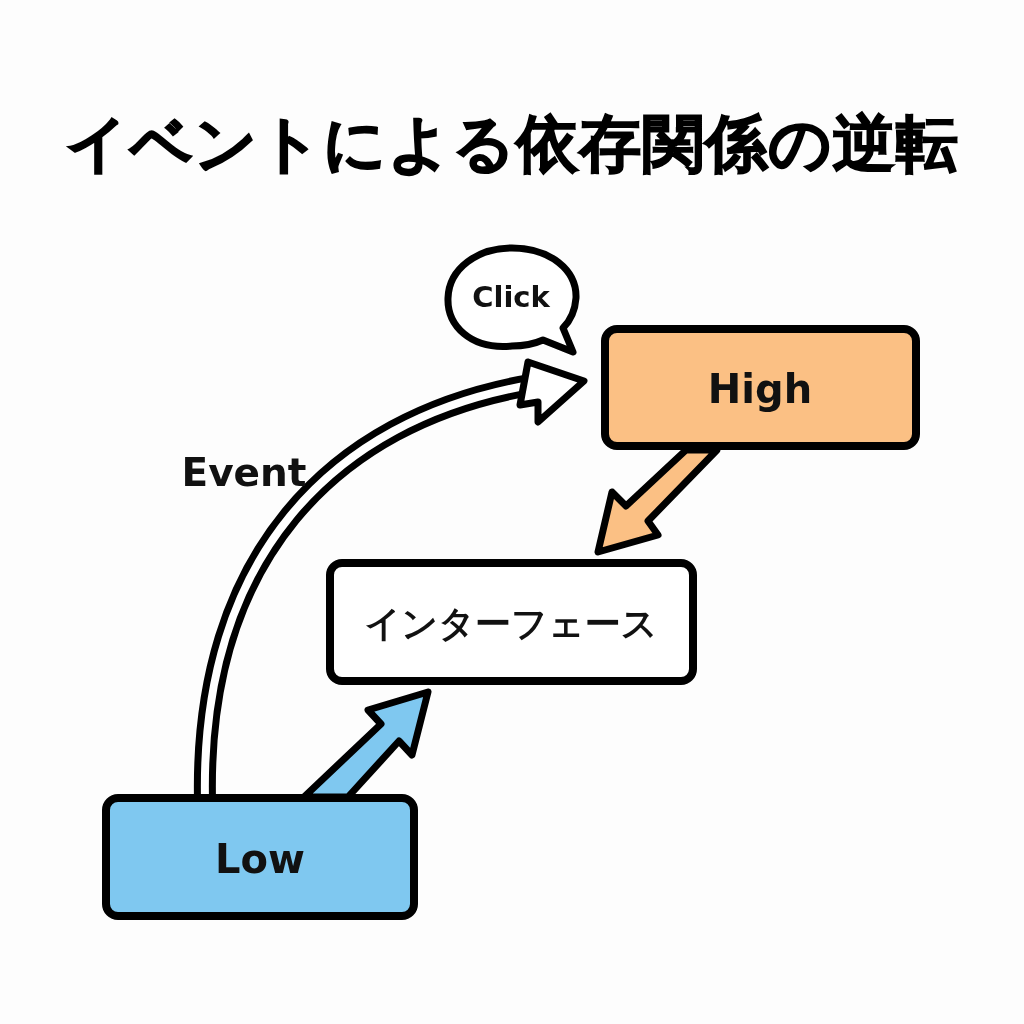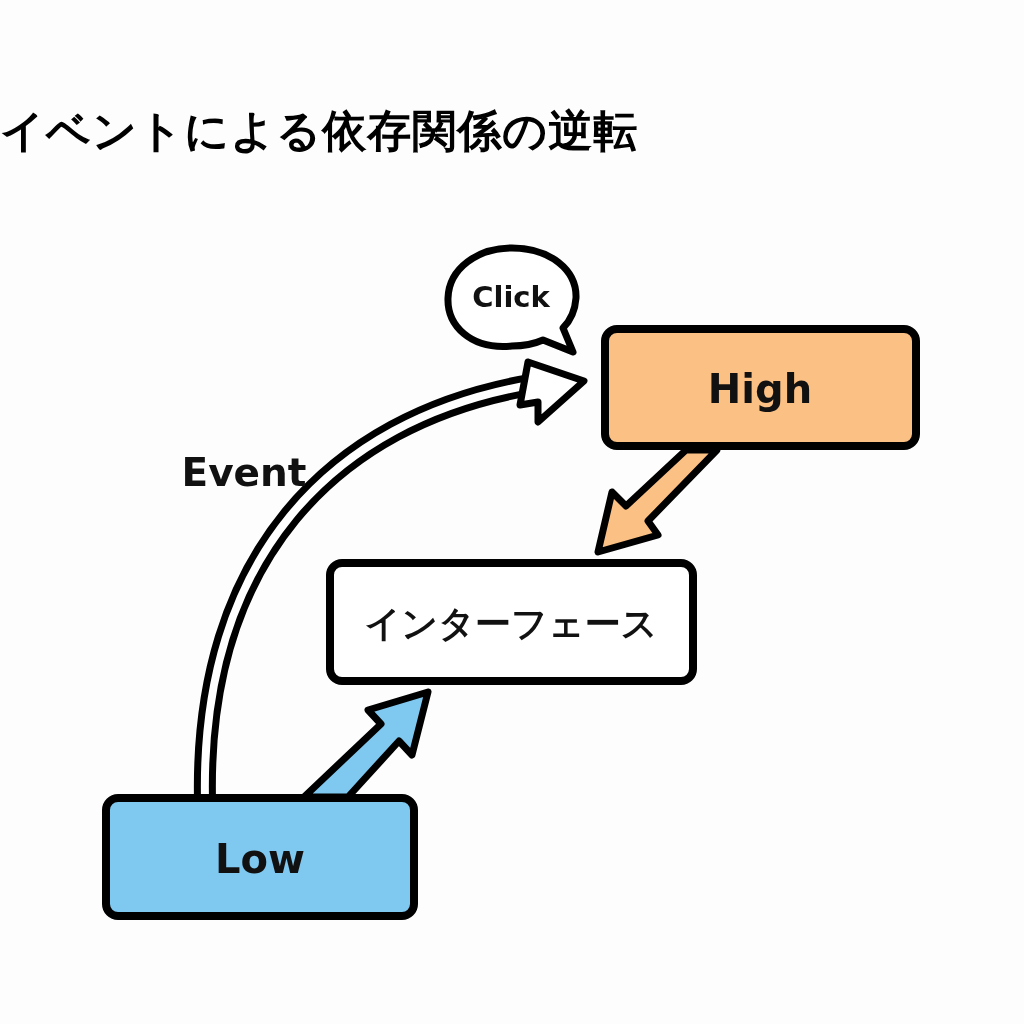--- a/index.html
+++ b/index.html
@@ -14,23 +14,23 @@
       position: relative;
       width: 1024px;
       height: 1024px;
       font-family: "DejaVu Sans", "Liberation Sans", sans-serif;
     }
     .title {
       position: absolute;
       left: 0;
       top: 102px;
       width: 1024px;
-      text-align: left;
-      font-size: 44px;
-      font-weight: 400;
+      text-align: center;
+      font-size: 62px;
+      font-weight: 700;
       color: #000;
       letter-spacing: 1px;
       -webkit-text-stroke: 1.5px #000;
     }
     svg.diagram {
       position: absolute;
       left: 0;
       top: 0;
     }
     .node-label {

